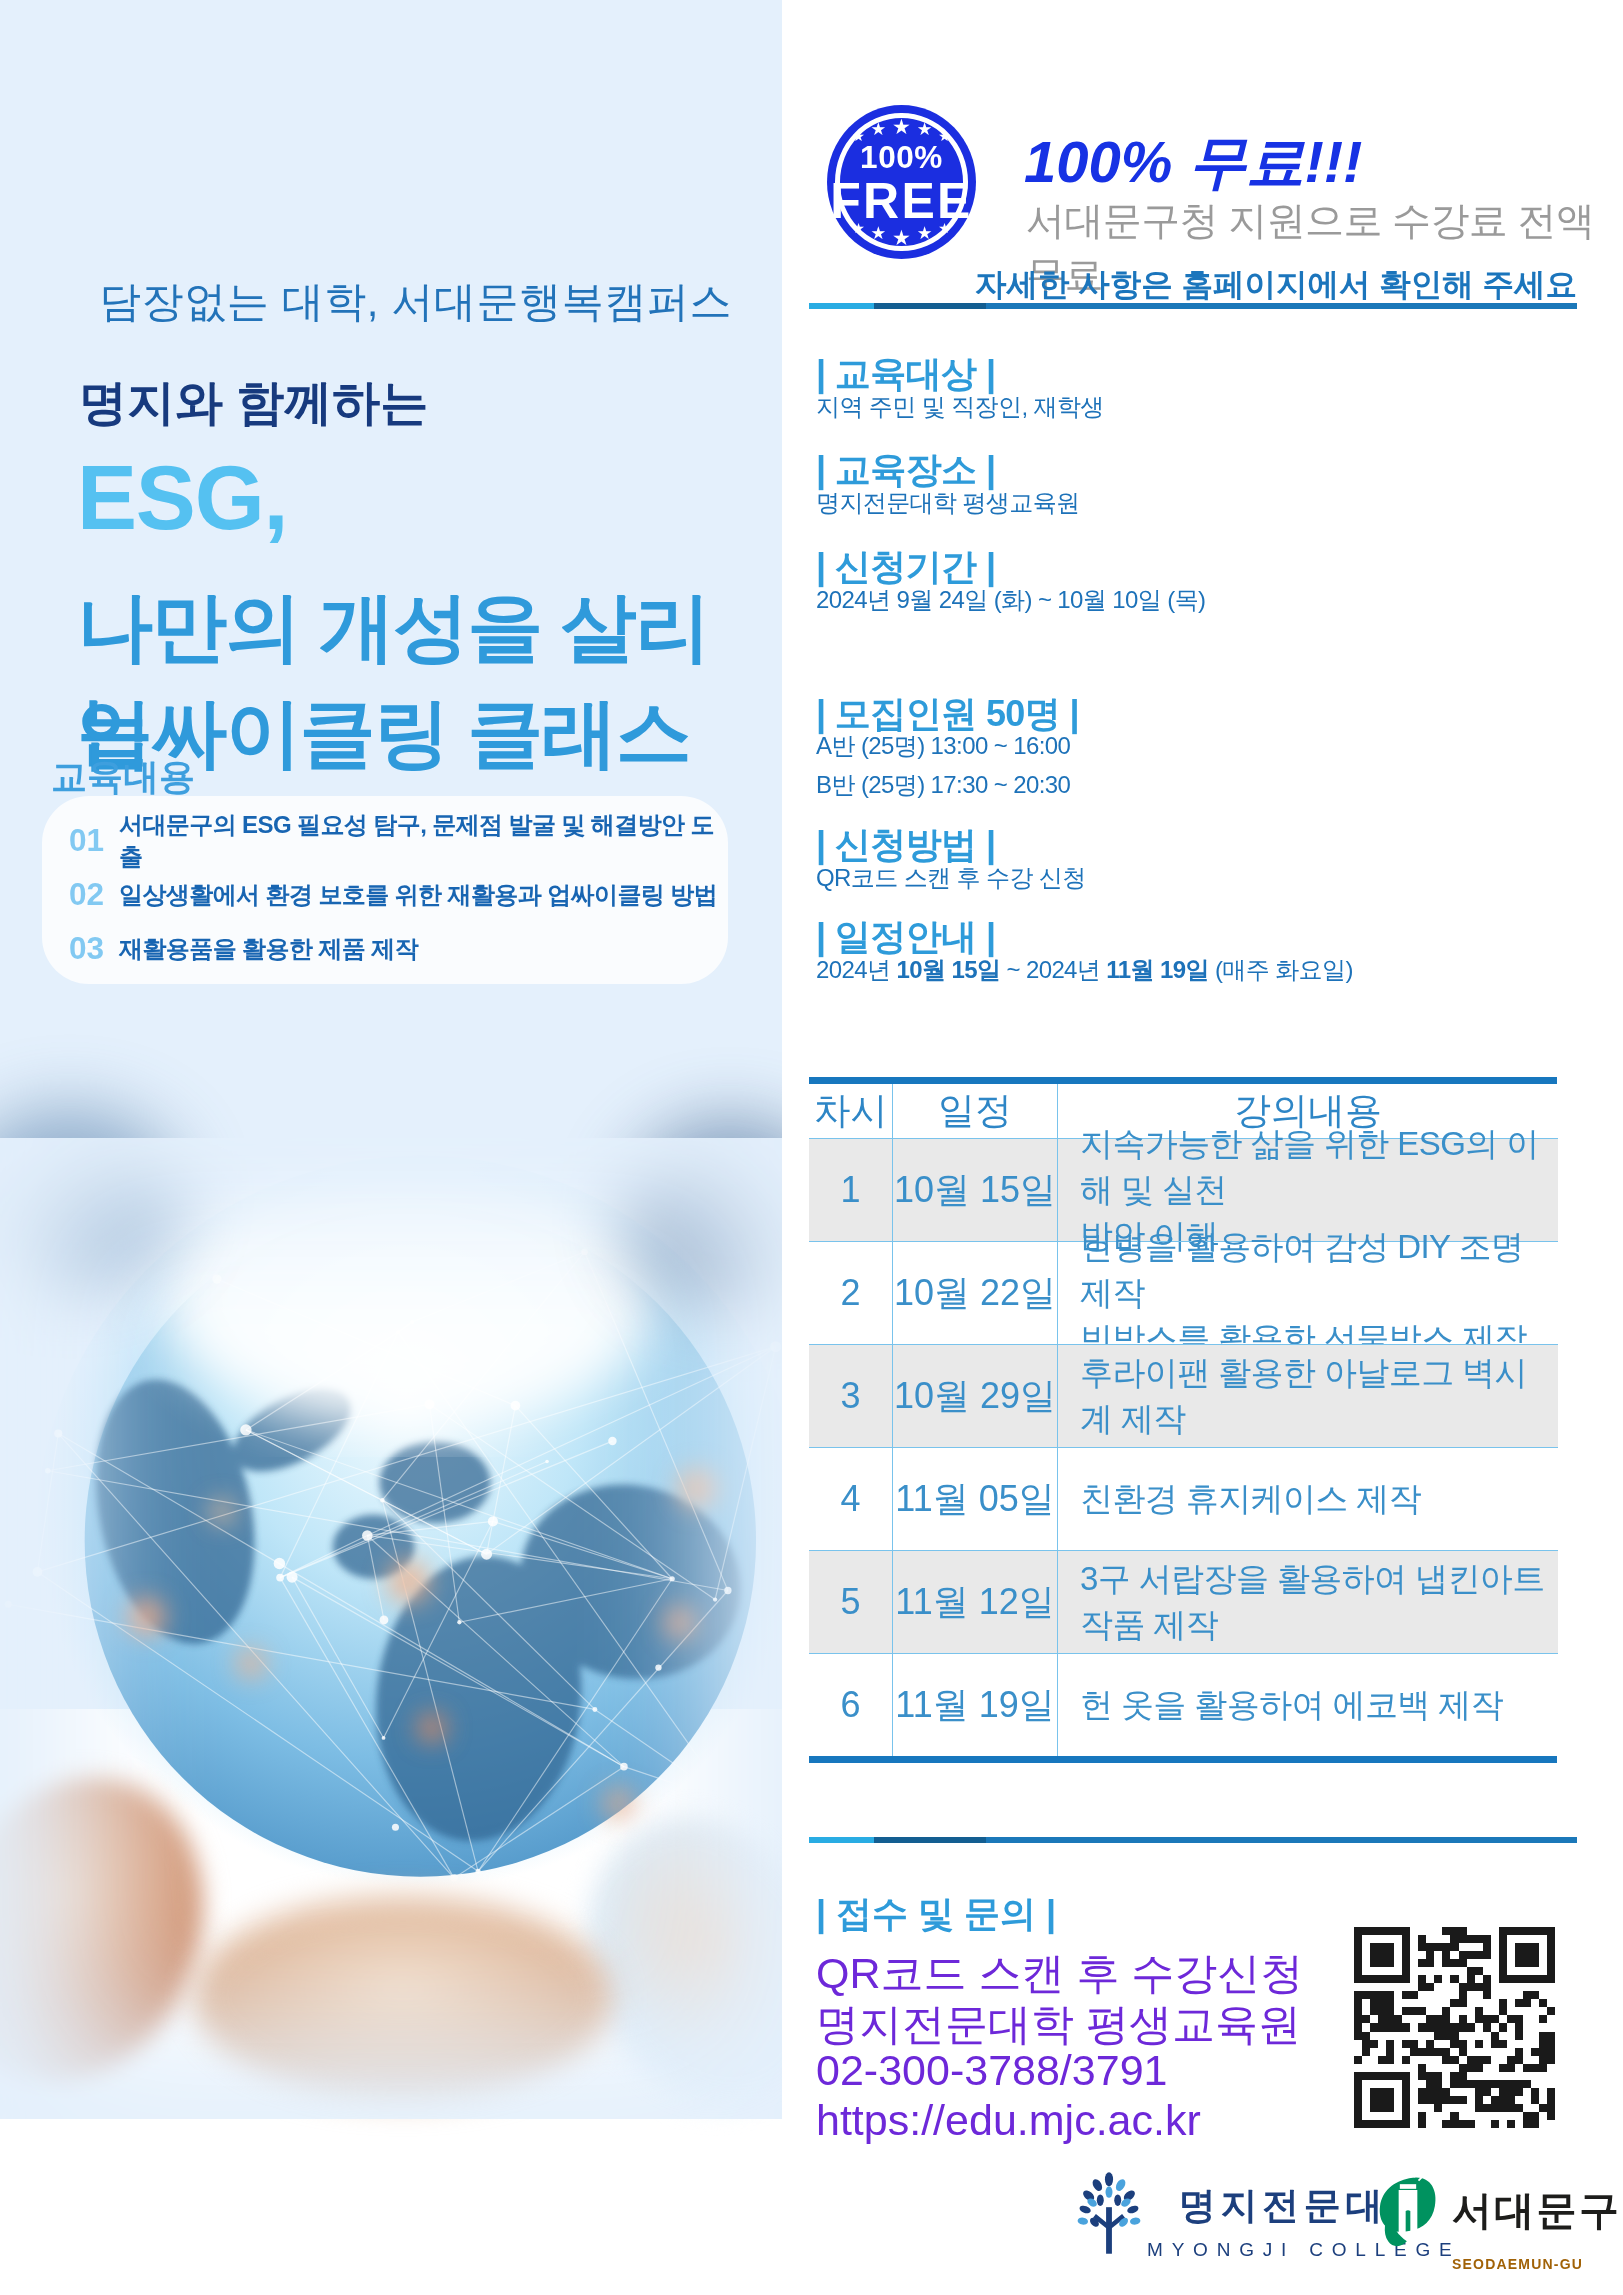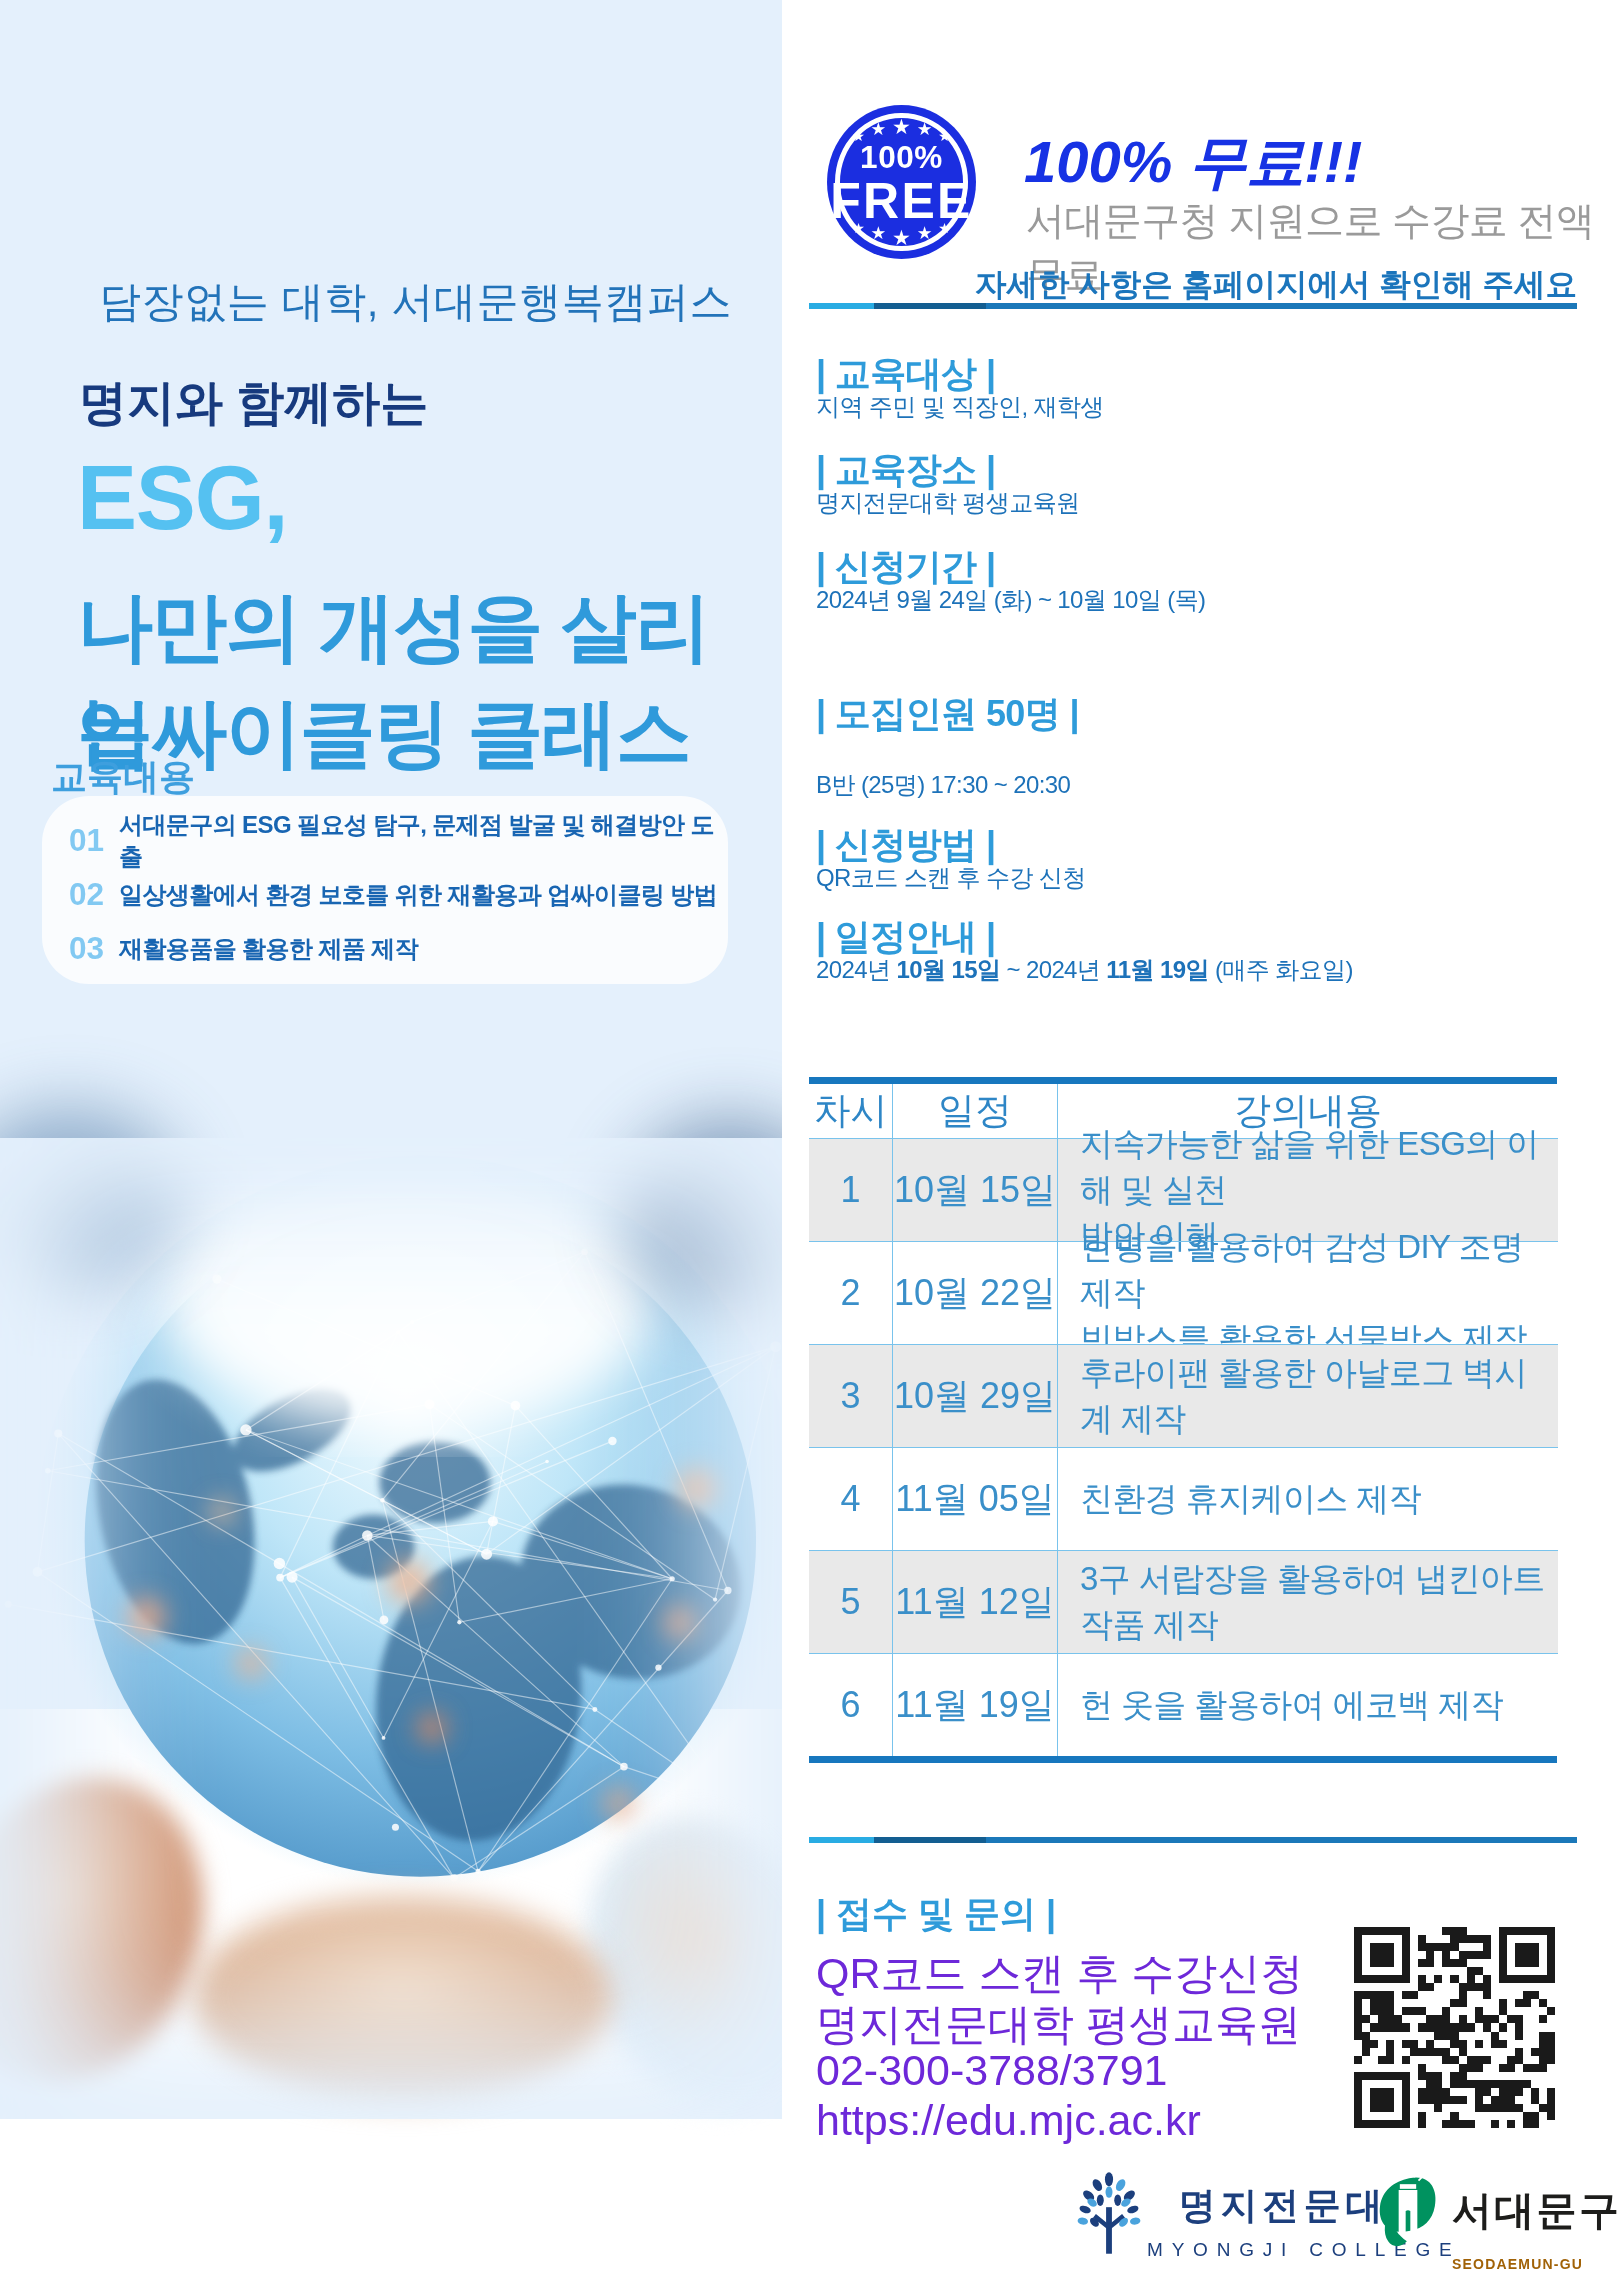--- a/index.html
+++ b/index.html
@@ -273,20 +273,21 @@
     <div class="sec-label" style="top:350px">| 교육대상 |</div>
     <div class="sec-body" style="top:391px">지역 주민 및 직장인, 재학생</div>
 
     <div class="sec-label" style="top:446px">| 교육장소 |</div>
     <div class="sec-body" style="top:487px">명지전문대학 평생교육원</div>
 
     <div class="sec-label" style="top:543px">| 신청기간 |</div>
     <div class="sec-body" style="top:584px">2024년 9월 24일 (화) ~ 10월 10일 (목)</div>
 
     <div class="sec-label" style="top:690px">| 모집인원 50명 |</div>
+    <div class="sec-body" style="top:730px">A반 (25명)  13:00 ~ 16:00</div>
     <div class="sec-body" style="top:769px">B반 (25명)  17:30 ~ 20:30</div>
 
     <div class="sec-label" style="top:821px">| 신청방법 |</div>
     <div class="sec-body" style="top:862px">QR코드 스캔 후 수강 신청</div>
 
     <div class="sec-label" style="top:913px">| 일정안내 |</div>
     <div class="sec-body" style="top:954px">
       <span>2024년 </span><b>10월 15일</b><span> ~ 2024년 </span><b>11월 19일</b><span> (매주 화요일)</span>
     </div>
 

